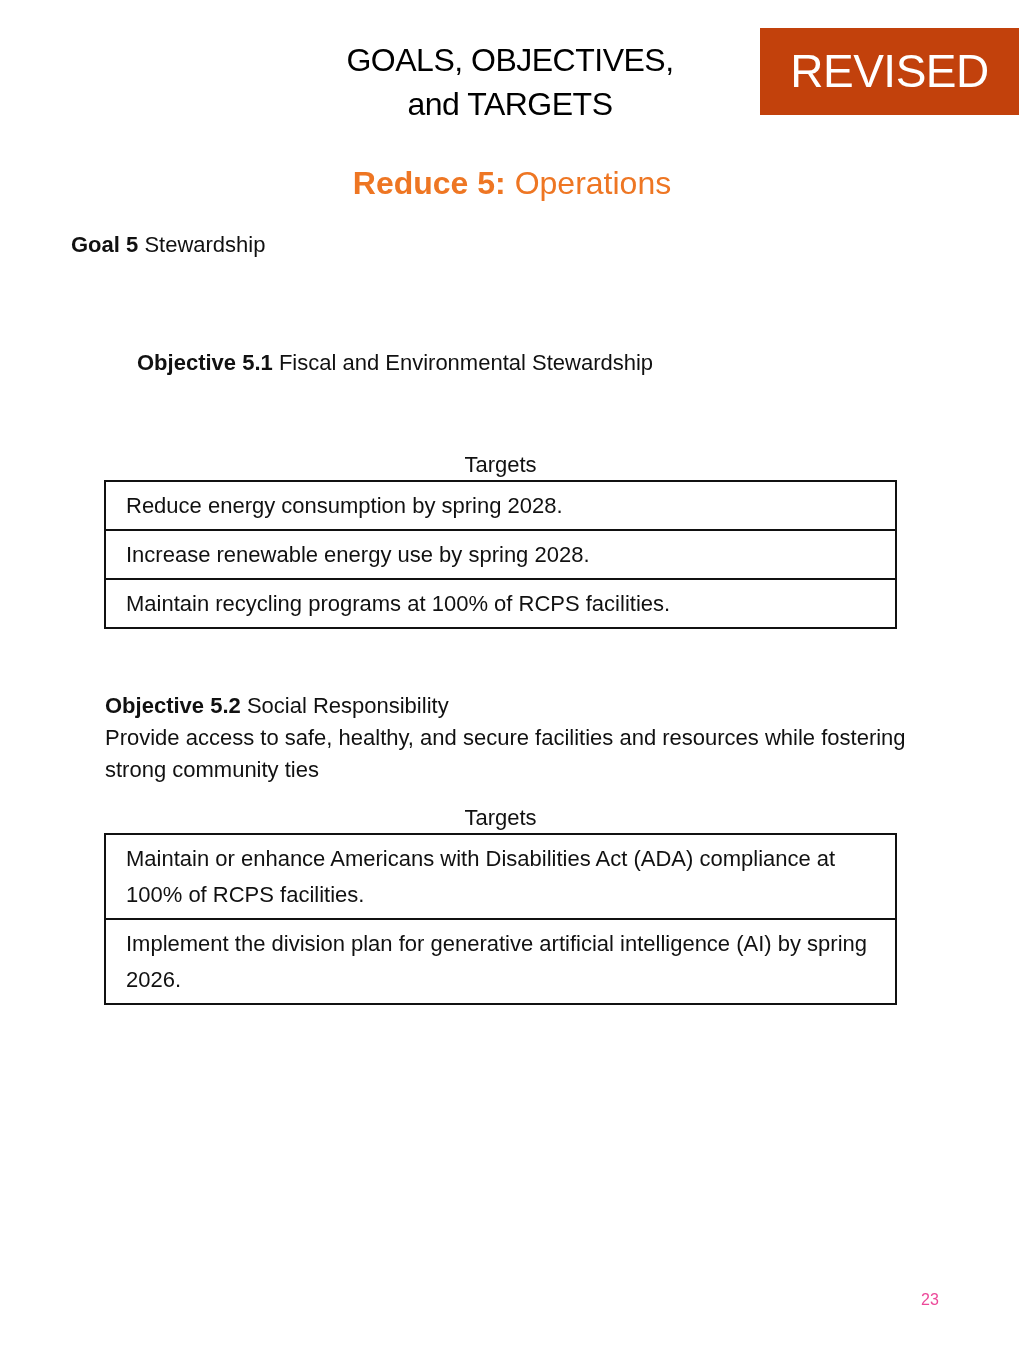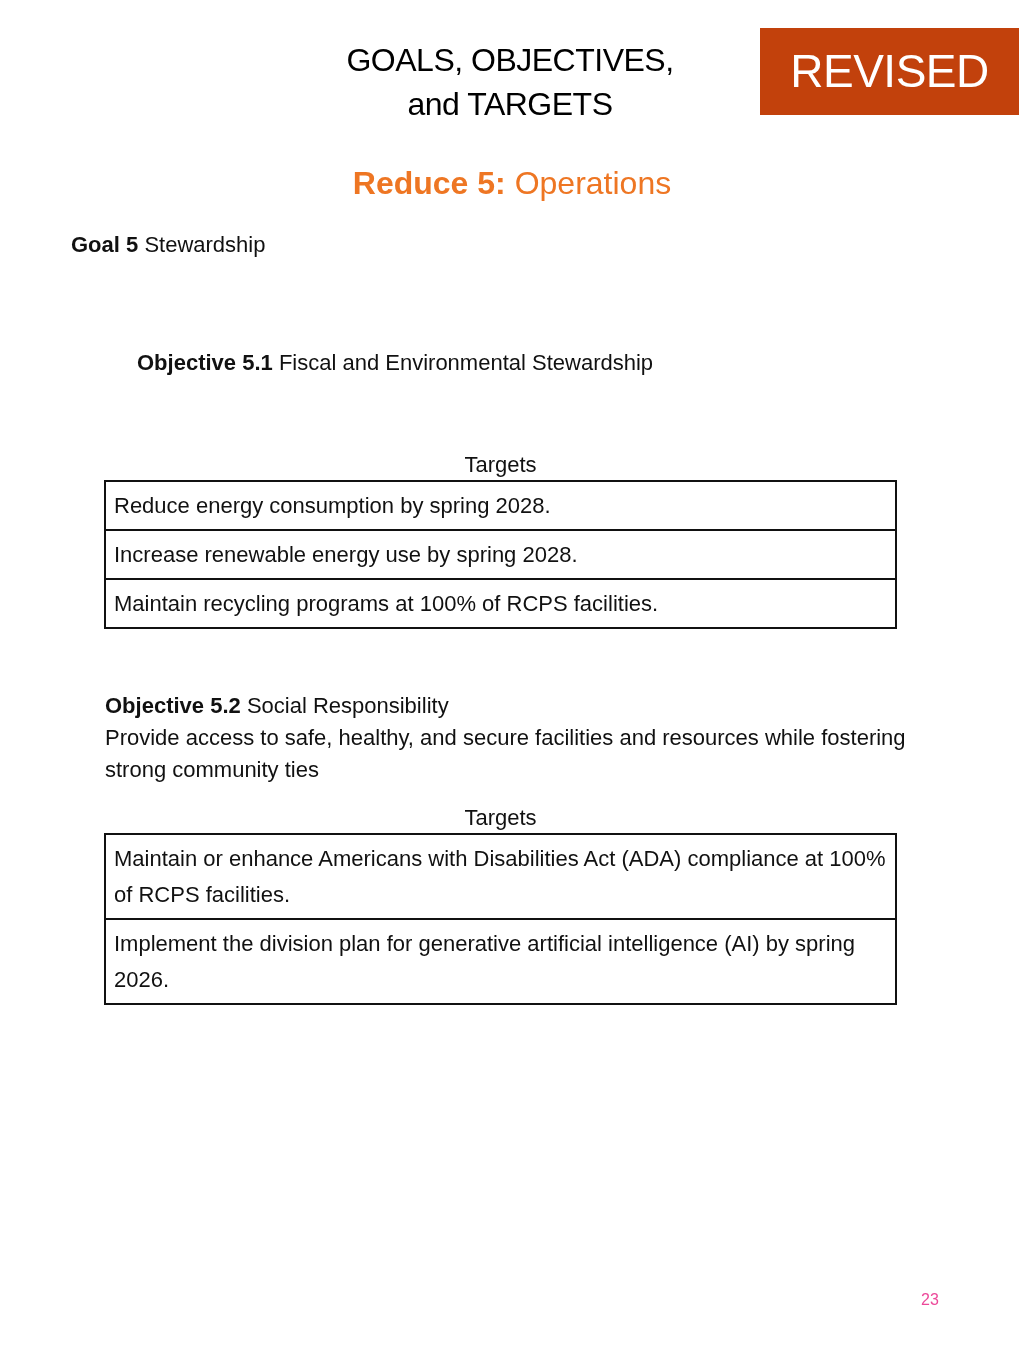--- a/index.html
+++ b/index.html
@@ -74,21 +74,21 @@
     table.targets {
       position: absolute;
       left: 104px;
       width: 793px;
       border-collapse: collapse;
       font-size: 22px;
       line-height: 36px;
     }
     table.targets td {
       border: 2px solid #111111;
-      padding: 6px 8px 5px 8px;
+      padding: 6px 8px 5px 20px;
       vertical-align: middle;
     }
     .table1 { top: 480px; }
     .table1 td { height: 35px; padding-top: 6px; padding-bottom: 5px; }
     .table2 { top: 833px; }
     .page-number {
       position: absolute;
       left: 900px;
       top: 1291px;
       width: 60px;

